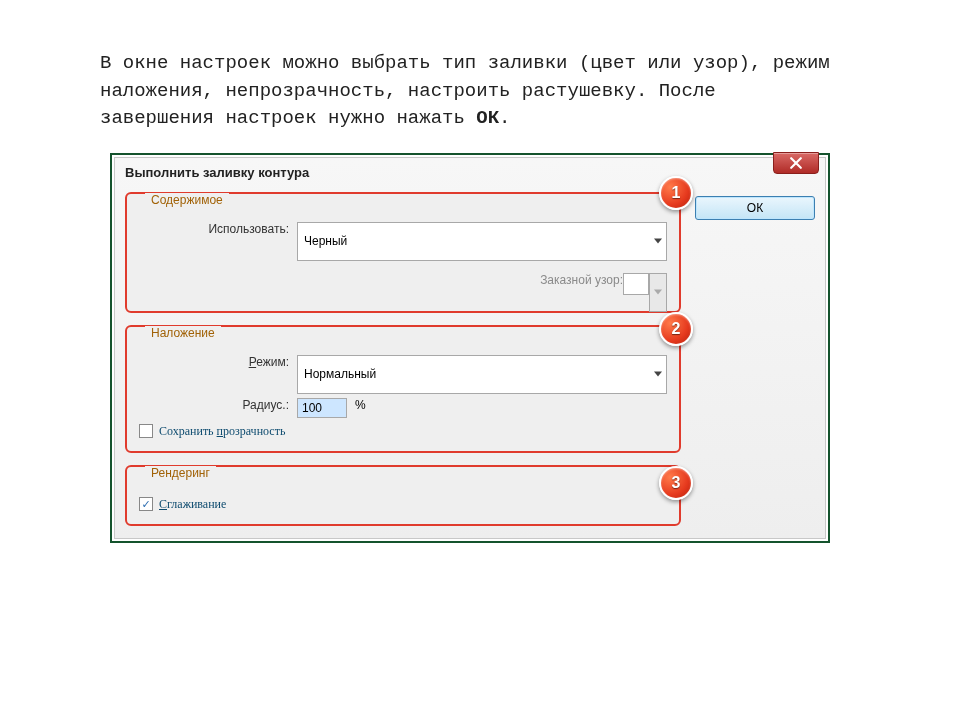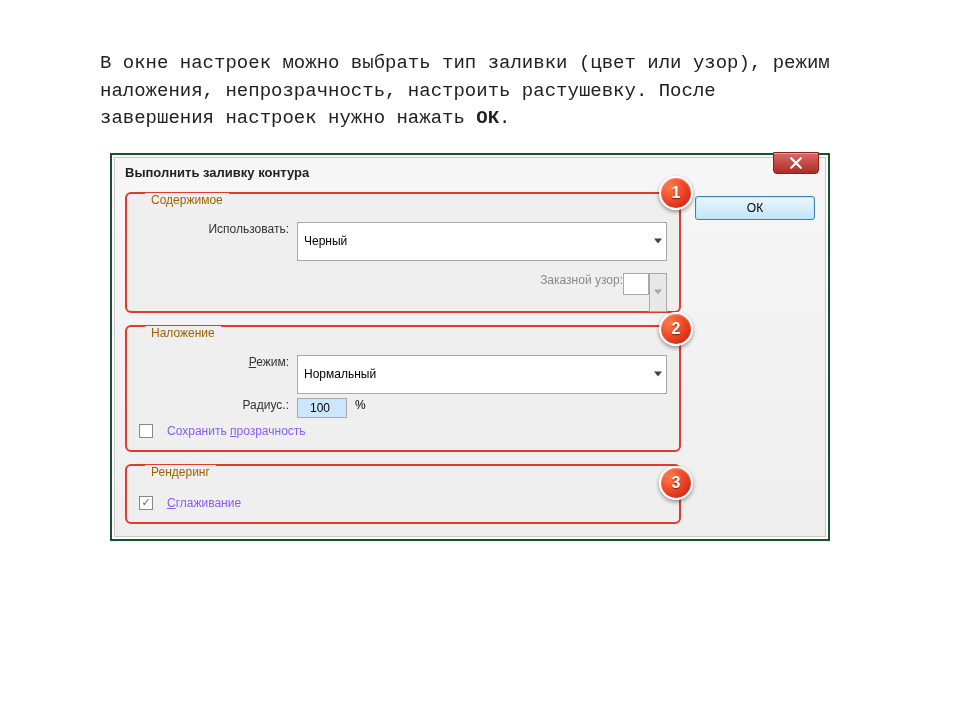--- a/index.html
+++ b/index.html
@@ -150,26 +150,27 @@
     border-right: 4px solid transparent;
     border-top: 5px solid #444;
   }
   .disabled .caret { border-top-color:#aaa; }
   .swatch {
     width: 26px; height: 22px; border:1px solid #a8a8a8; background:#fff;
   }
   .dislabel { color:#8a8a8a; }
   .input {
     width: 50px; height: 20px; border:1px solid #a8a8a8; background:#fff;
-    padding: 0 12px; display:flex; align-items:center;
+    padding: 0 4px; display:flex; align-items:center;
   }
   .input.sel { background:#cde6ff; }
   .check {
-    display:flex; align-items:center; gap:14px; margin-top:6px;
-    color:#8b5cf6;
+    display:flex; align-items:center; gap:6px; margin-top:6px;
+    color:#0c4a6e;
+    font-family:Liberation Serif, serif;
   }
   .chk {
     width:14px; height:14px; border:1px solid #888; background:#fff;
     display:flex; align-items:center; justify-content:center;
   }
   .chk.on::after{
     content:"✓"; font-size:11px; color:#2b6cb0; line-height:1;
   }
   .callout {
     position: absolute;

